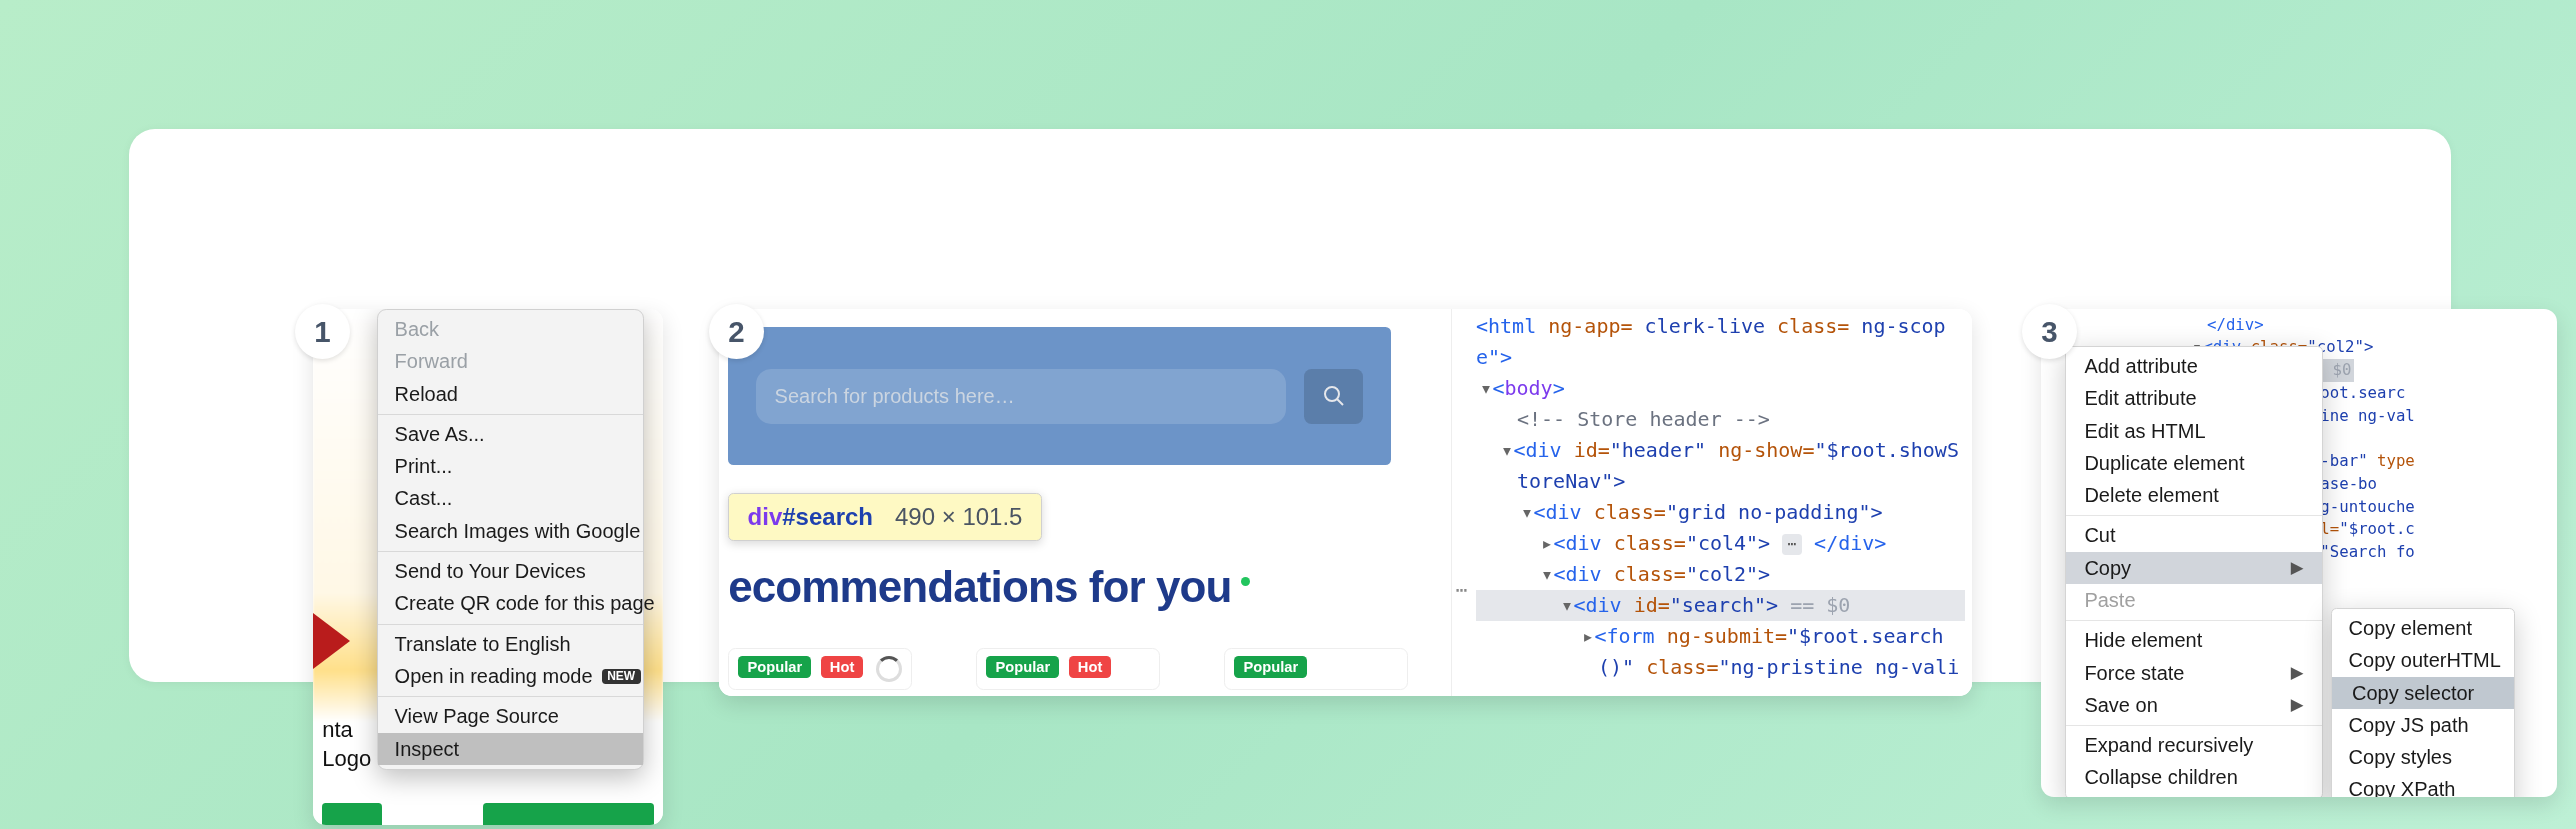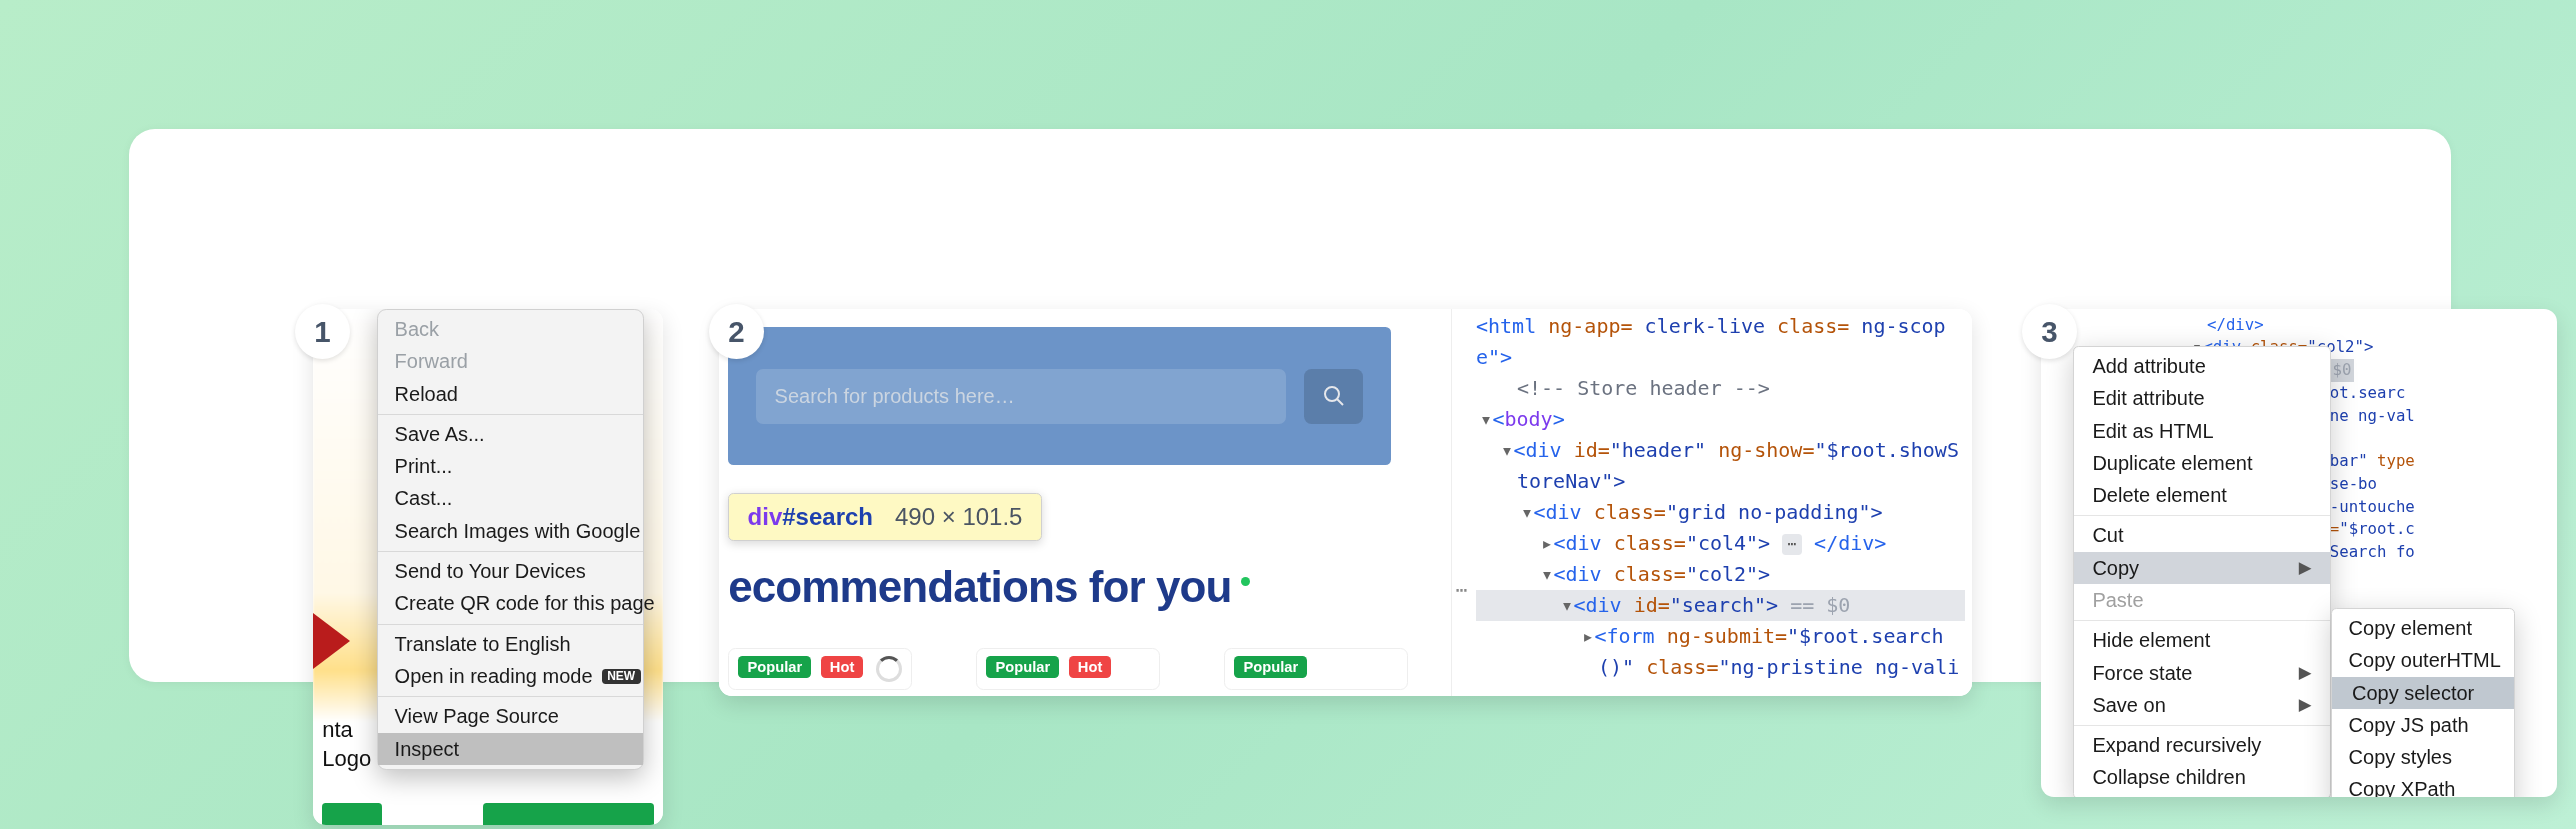--- a/index.html
+++ b/index.html
@@ -108,21 +108,21 @@
     background:#fff;
   }
   .search-wrap {
     position:absolute; left:9.2px; top:18.4px; width:663px; height:138px;
     background:#6c94c8;
     border-radius:5.5px;
     display:flex; align-items:center; padding:0 28px; gap:18.4px;
   }
   .search-input-fake {
     flex:1; height:55px; background:rgba(255,255,255,0.15);
-    border-radius:7px; display:flex; align-items:center; padding:0 18.4px;
+    border-radius:15px; display:flex; align-items:center; padding:0 18.4px;
     color:#cbd5e1; font-size:20px;
   }
   .search-btn {
     width:59px; height:55px; background:rgba(0,0,0,0.15); border-radius:7.4px;
     display:flex; align-items:center; justify-content:center;
   }
   .inspect-tooltip {
     position:absolute; left:9.2px; top:184px;
     background:#fef9c3; border:0.9px solid #d0d0d0; border-radius:5.5px;
     padding:9.2px 18.4px; font-size:24px;
@@ -185,21 +185,21 @@
   .p3-code {
     position:absolute; left:166px; top:4.6px; width:369px;
     font-family: Menlo, Consolas, monospace;
     font-size:15.7px; line-height:1.45; color:#333;
   }
   .p3-code .str{color:#1e40af}.p3-code .attr{color:#b45309}.p3-code .tag-ang{color:#2563eb}
   .p3-hl { background:#d1d5db; display:inline-block; padding:0 2.8px;}
   .p3-warn{ color:#ef4444; }
 
   .elem-menu {
-    position:absolute; left:32px; top:37px; width:258px;
+    position:absolute; left:24px; top:37px; width:258px;
     background:#fff; border:0.9px solid #d4d4d4; border-radius:5.5px;
     box-shadow:0 7.4px 28px rgba(0,0,0,0.2);
     font-size:20px; color:#1a1a1a;
     padding:3.7px 0;
     z-index:3;
   }
   .em-item { padding:4.6px 18.4px; display:flex; justify-content:space-between; align-items:center;}
   .em-item.disabled { color:#a0a0a0; }
   .em-item.highlight { background:#d1d5db; }
   .em-sep { height:0.9px; background:#e5e5e5; margin:3.7px 0;}
@@ -293,22 +293,22 @@
         </div>
         <div class="prod-card">
           <span class="pill popular">Popular</span>
         </div>
       </div>
     </div>
 
     <div class="panel2-right">
       <div class="code-line"><span class="tag-ang">&lt;html </span><span class="attr">ng-app=</span><span class="str"> clerk-live </span><span class="attr">class=</span><span class="str"> ng-scop</span></div>
       <div class="code-line"><span class="tag-ang">e"&gt;</span></div>
+      <div class="code-line ind1"><span class="caret">▾</span><span class="tag-ang">&lt;</span><span class="tag-name">body</span><span class="tag-ang">&gt;</span></div>
       <div class="code-line ind2 cmt">&lt;!-- Store header --&gt;</div>
-      <div class="code-line ind1"><span class="caret">▾</span><span class="tag-ang">&lt;</span><span class="tag-name">body</span><span class="tag-ang">&gt;</span></div>
       <div class="code-line ind2"><span class="caret">▾</span><span class="tag-ang">&lt;div </span><span class="attr">id=</span><span class="str">"header" </span><span class="attr">ng-show=</span><span class="str">"$root.showS</span></div>
       <div class="code-line ind2"><span class="str">toreNav"&gt;</span></div>
       <div class="code-line ind3"><span class="caret">▾</span><span class="tag-ang">&lt;div </span><span class="attr">class=</span><span class="str">"grid no-padding"&gt;</span></div>
       <div class="code-line ind4"><span class="caret">▸</span><span class="tag-ang">&lt;div </span><span class="attr">class=</span><span class="str">"col4"&gt;</span> <span class="ellipsis-badge">⋯</span> <span class="tag-ang">&lt;/div&gt;</span></div>
       <div class="code-line ind4"><span class="caret">▾</span><span class="tag-ang">&lt;div </span><span class="attr">class=</span><span class="str">"col2"&gt;</span></div>
       <div class="row-dots">⋯</div>
       <div class="code-line ind5 hlrow"><span class="caret">▾</span><span class="tag-ang">&lt;div </span><span class="attr">id=</span><span class="str">"search"&gt;</span><span class="eqzero"> == $0</span></div>
       <div class="code-line ind6"><span class="caret">▸</span><span class="tag-ang">&lt;form </span><span class="attr">ng-submit=</span><span class="str">"$root.search</span></div>
       <div class="code-line ind6"><span class="str">()" </span><span class="attr">class=</span><span class="str">"ng-pristine ng-vali</span></div>
     </div>

